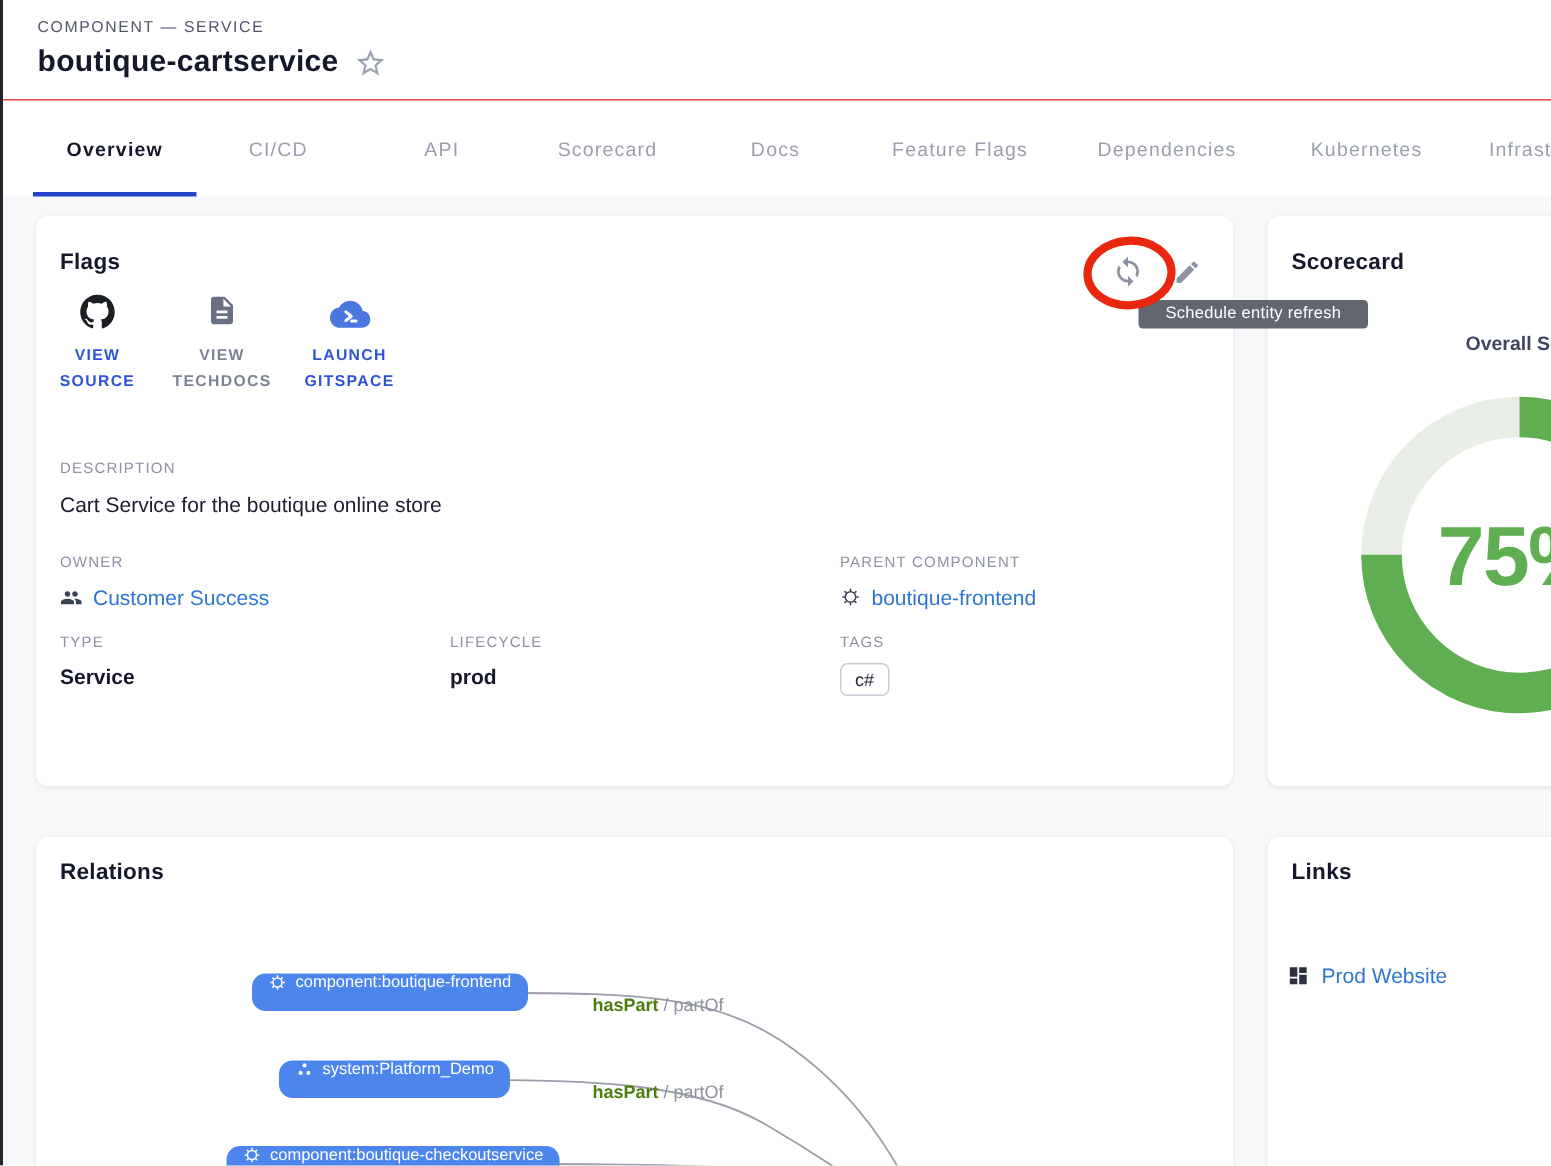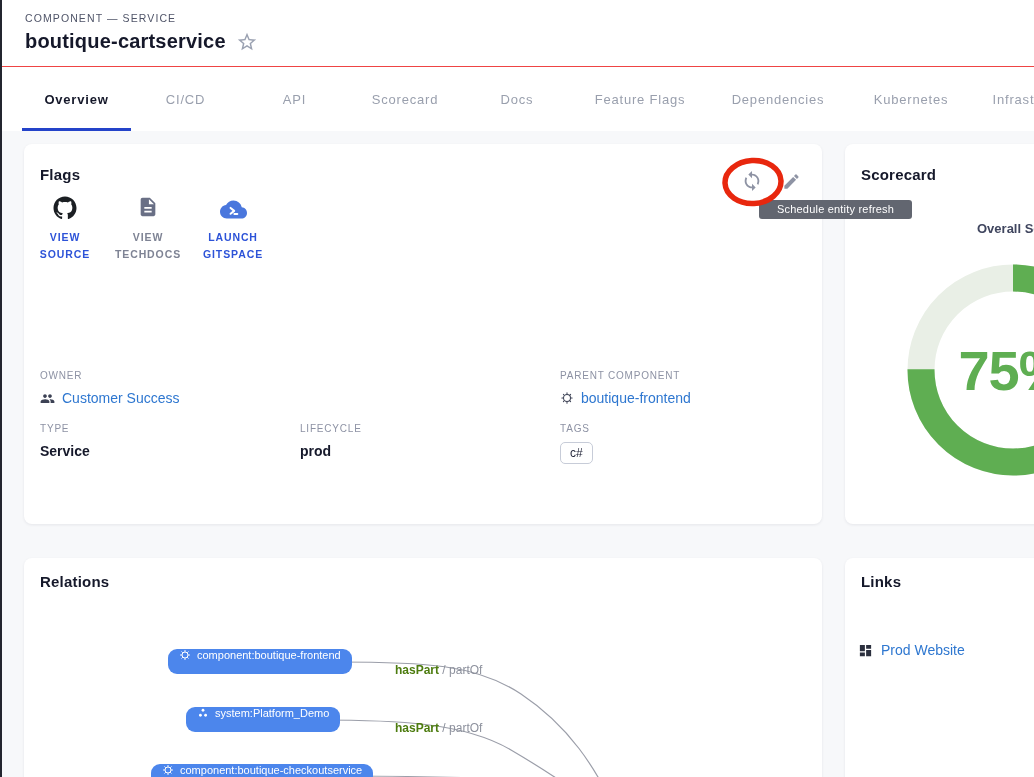--- a/index.html
+++ b/index.html
@@ -138,20 +138,24 @@
     <div class="a-icon">
       <svg width="27" height="27" viewBox="0 0 24 24">
           <path fill="#4a77dd" d="M19.35 10.04C18.67 6.59 15.64 4 12 4 9.11 4 6.6 5.64 5.35 8.04 2.34 8.36 0 10.91 0 14c0 3.31 2.69 6 6 6h13c2.76 0 5-2.24 5-5 0-2.64-2.05-4.78-4.65-4.96z"></path>
           <path fill="none" stroke="#fff" stroke-width="1.8" stroke-linecap="round" stroke-linejoin="round" d="M9.4 10.6l3.2 2.6-3.2 2.6"></path>
           <path fill="none" stroke="#fff" stroke-width="1.8" stroke-linecap="round" d="M12.8 16h2.6"></path>
         </svg>
     </div>
     <div class="a-label">LAUNCH GITSPACE</div>
   </div>
 
+  <div class="about-cell" style="left:16px; top:163px; width:740px">
+    <div class="f-label">DESCRIPTION</div>
+    <div class="desc-text">Cart Service for the boutique online store</div>
+  </div>
 
   <div class="about-cell" style="left:16px; top:226px">
     <div class="f-label">OWNER</div>
     <div class="f-link">
       <span class="li">
         <svg width="15" height="15" viewBox="0 0 24 24" fill="currentColor">
             <path d="M16 11c1.66 0 2.99-1.34 2.99-3S17.66 5 16 5c-1.66 0-3 1.34-3 3s1.34 3 3 3zm-8 0c1.66 0 2.99-1.34 2.99-3S9.66 5 8 5C6.34 5 5 6.34 5 8s1.34 3 3 3zm0 2c-2.33 0-7 1.17-7 3.5V19h14v-2.5c0-2.33-4.67-3.5-7-3.5zm8 0c-.29 0-.62.02-.97.05 1.16.84 1.97 1.97 1.97 3.45V19h6v-2.5c0-2.33-4.67-3.5-7-3.5z"></path>
           </svg>
       </span>
       <span>Customer Success</span>

